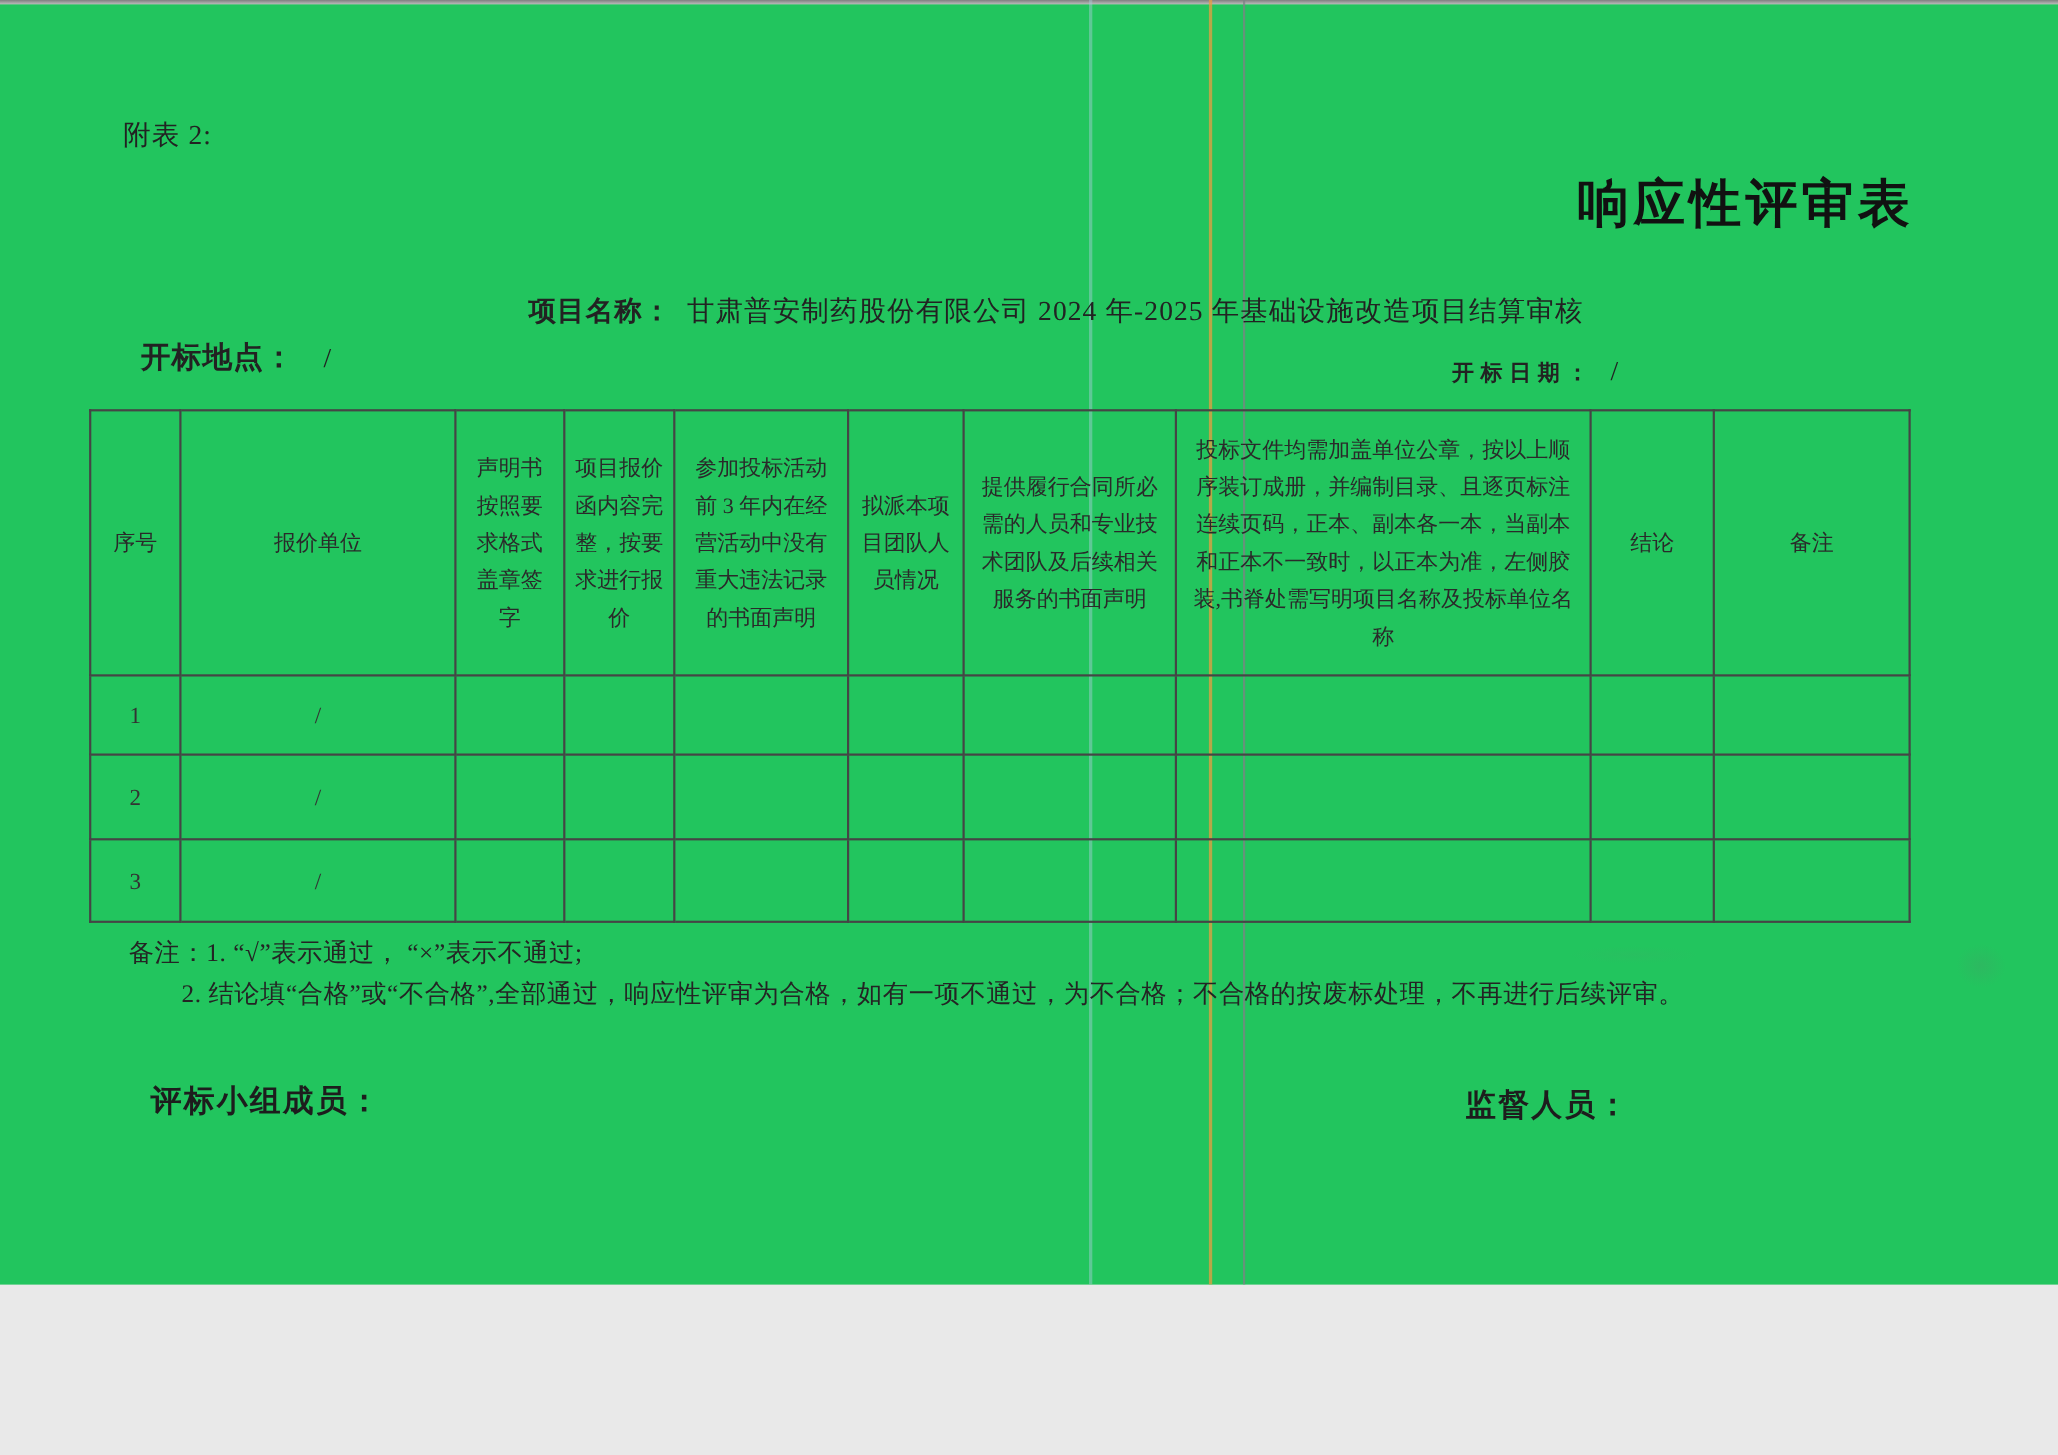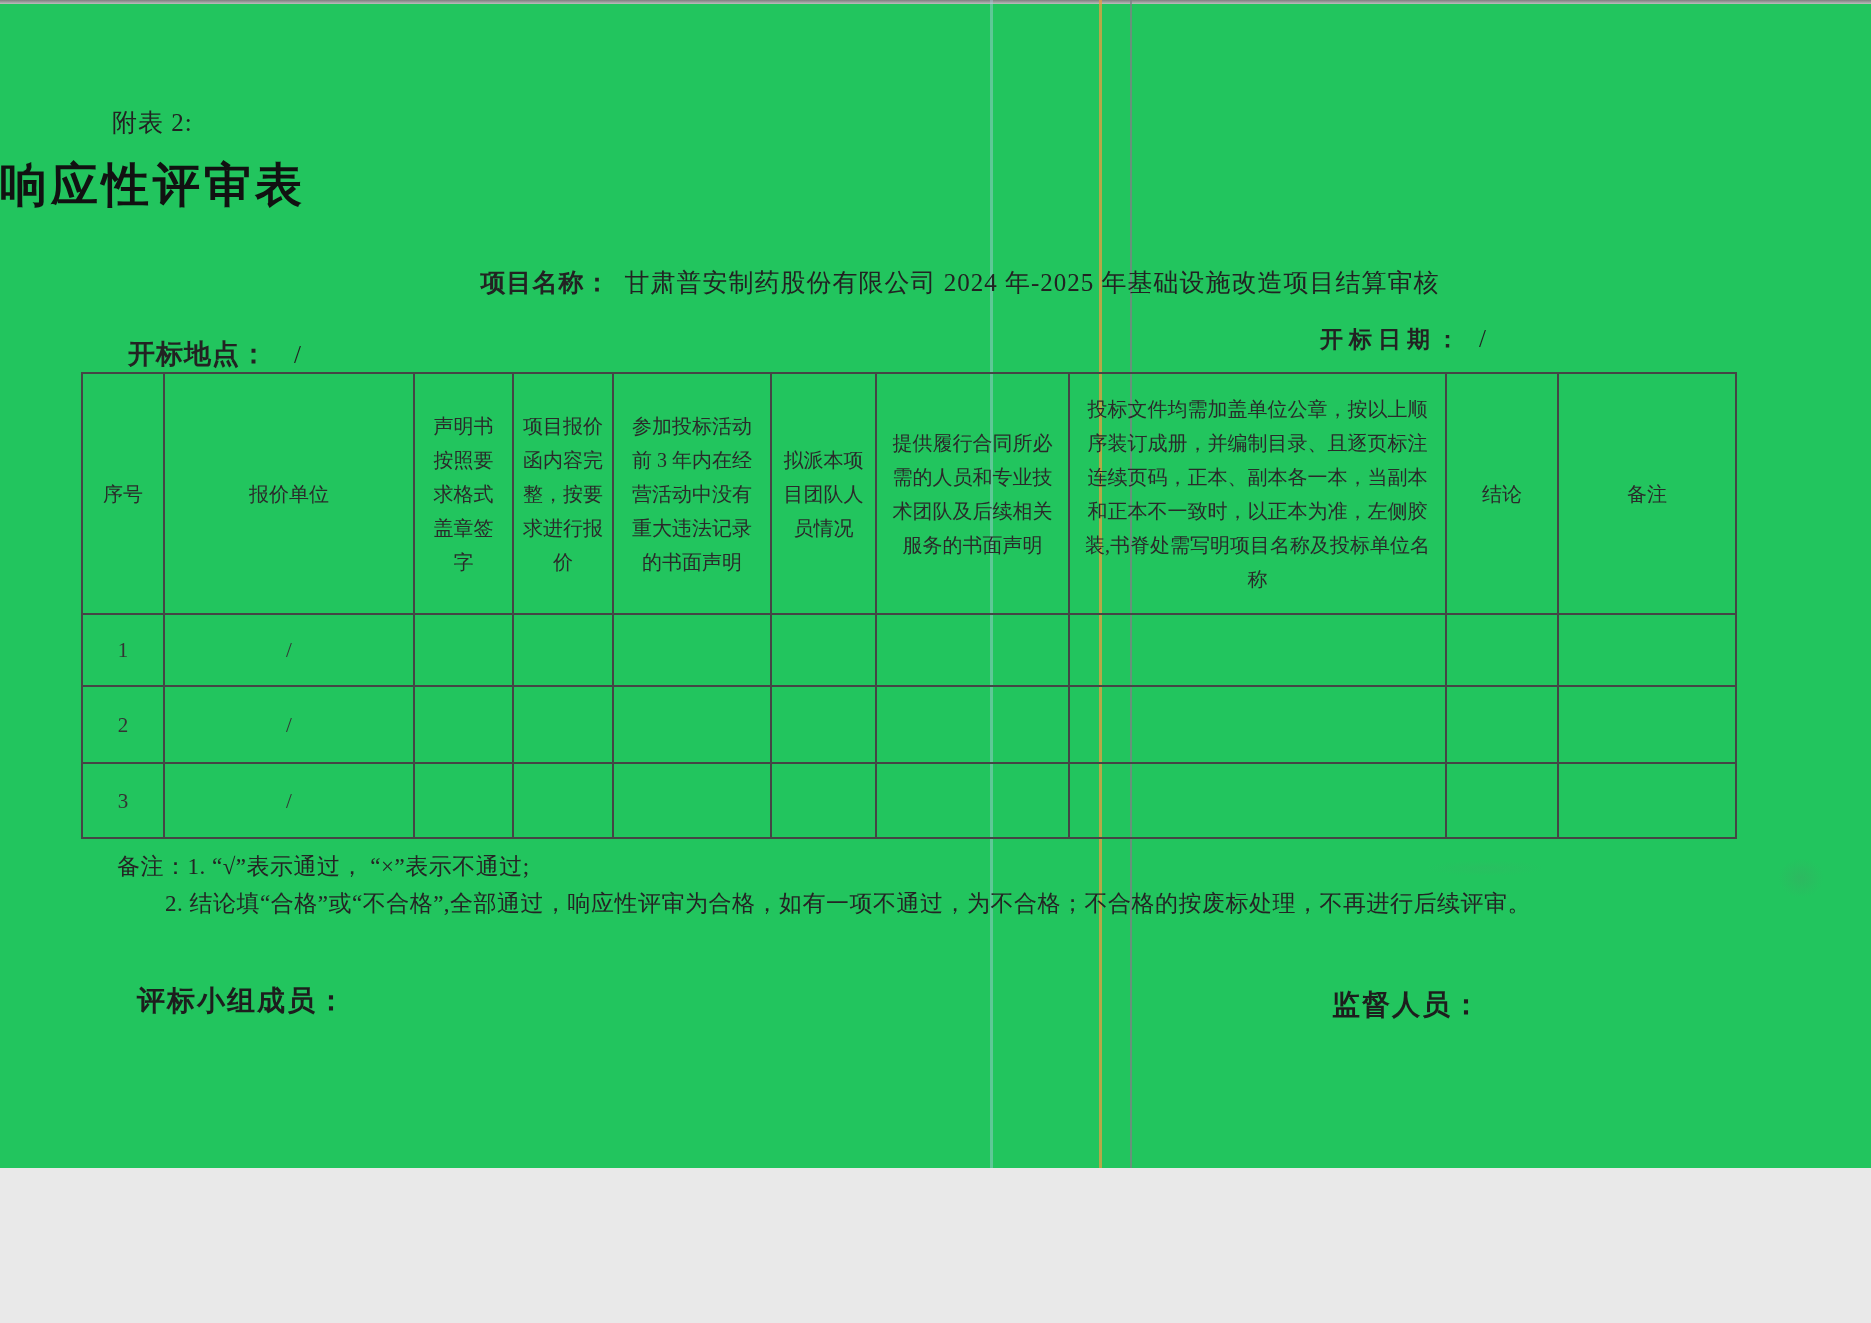--- a/index.html
+++ b/index.html
@@ -20,26 +20,26 @@
   .scan-blue{left:990px;width:3px;background:rgba(168,205,219,0.45);}
   .scan-orange{left:1099px;width:3px;background:rgba(232,158,66,0.75);}
   .scan-gray{left:1130px;width:2px;background:rgba(125,129,134,0.75);}
 
   .attachment{
     position:absolute;left:112px;top:106px;
     font-size:25px;letter-spacing:1px;color:#222;
   }
   .doc-title{
     position:absolute;left:0;top:154px;width:1740px;
-    text-align:left;font-size:47px;font-weight:bold;color:#111;
+    text-align:right;font-size:47px;font-weight:bold;color:#111;
     letter-spacing:4px;margin:0;
   }
   .meta-line{position:absolute;font-size:25px;color:#222;}
   .project-line{left:110px;top:266px;width:1700px;text-align:center;}
-  .loc-line{left:128px;top:336px;}
+  .loc-line{left:128px;top:307px;}
   .date-line{left:1320px;top:324px;}
   .meta-label{font-weight:bold;letter-spacing:1px;}
   .meta-value{margin-left:14px;letter-spacing:1px;}
 
   table.review{
     position:absolute;left:81px;top:372px;
     border-collapse:collapse;table-layout:fixed;width:1654px;
     font-size:20px;color:#2a2a2a;
   }
   table.review td{
@@ -101,21 +101,21 @@
 
   <div class="meta-line project-line">
     <span class="meta-label">项目名称：</span><span class="meta-value">甘肃普安制药股份有限公司 2024 年-2025 年基础设施改造项目结算审核</span>
   </div>
 
   <div class="meta-line loc-line">
     <span class="meta-label" style="font-size:27px;">开标地点：</span><span class="meta-value" style="margin-left:26px;">/</span>
   </div>
 
   <div class="meta-line date-line">
-    <span class="meta-label" style="font-size:23px;letter-spacing:6px;">开标日期：</span><span class="meta-value">/</span>
+    <span class="meta-label" style="font-size:20px;letter-spacing:6px;">开标日期：</span><span class="meta-value">/</span>
   </div>
 
   <table class="review">
     <colgroup>
       <col style="width:82px">
         <col style="width:250px">
         <col style="width:99px">
       <col style="width:100px">
         <col style="width:158px">
         <col style="width:105px">

